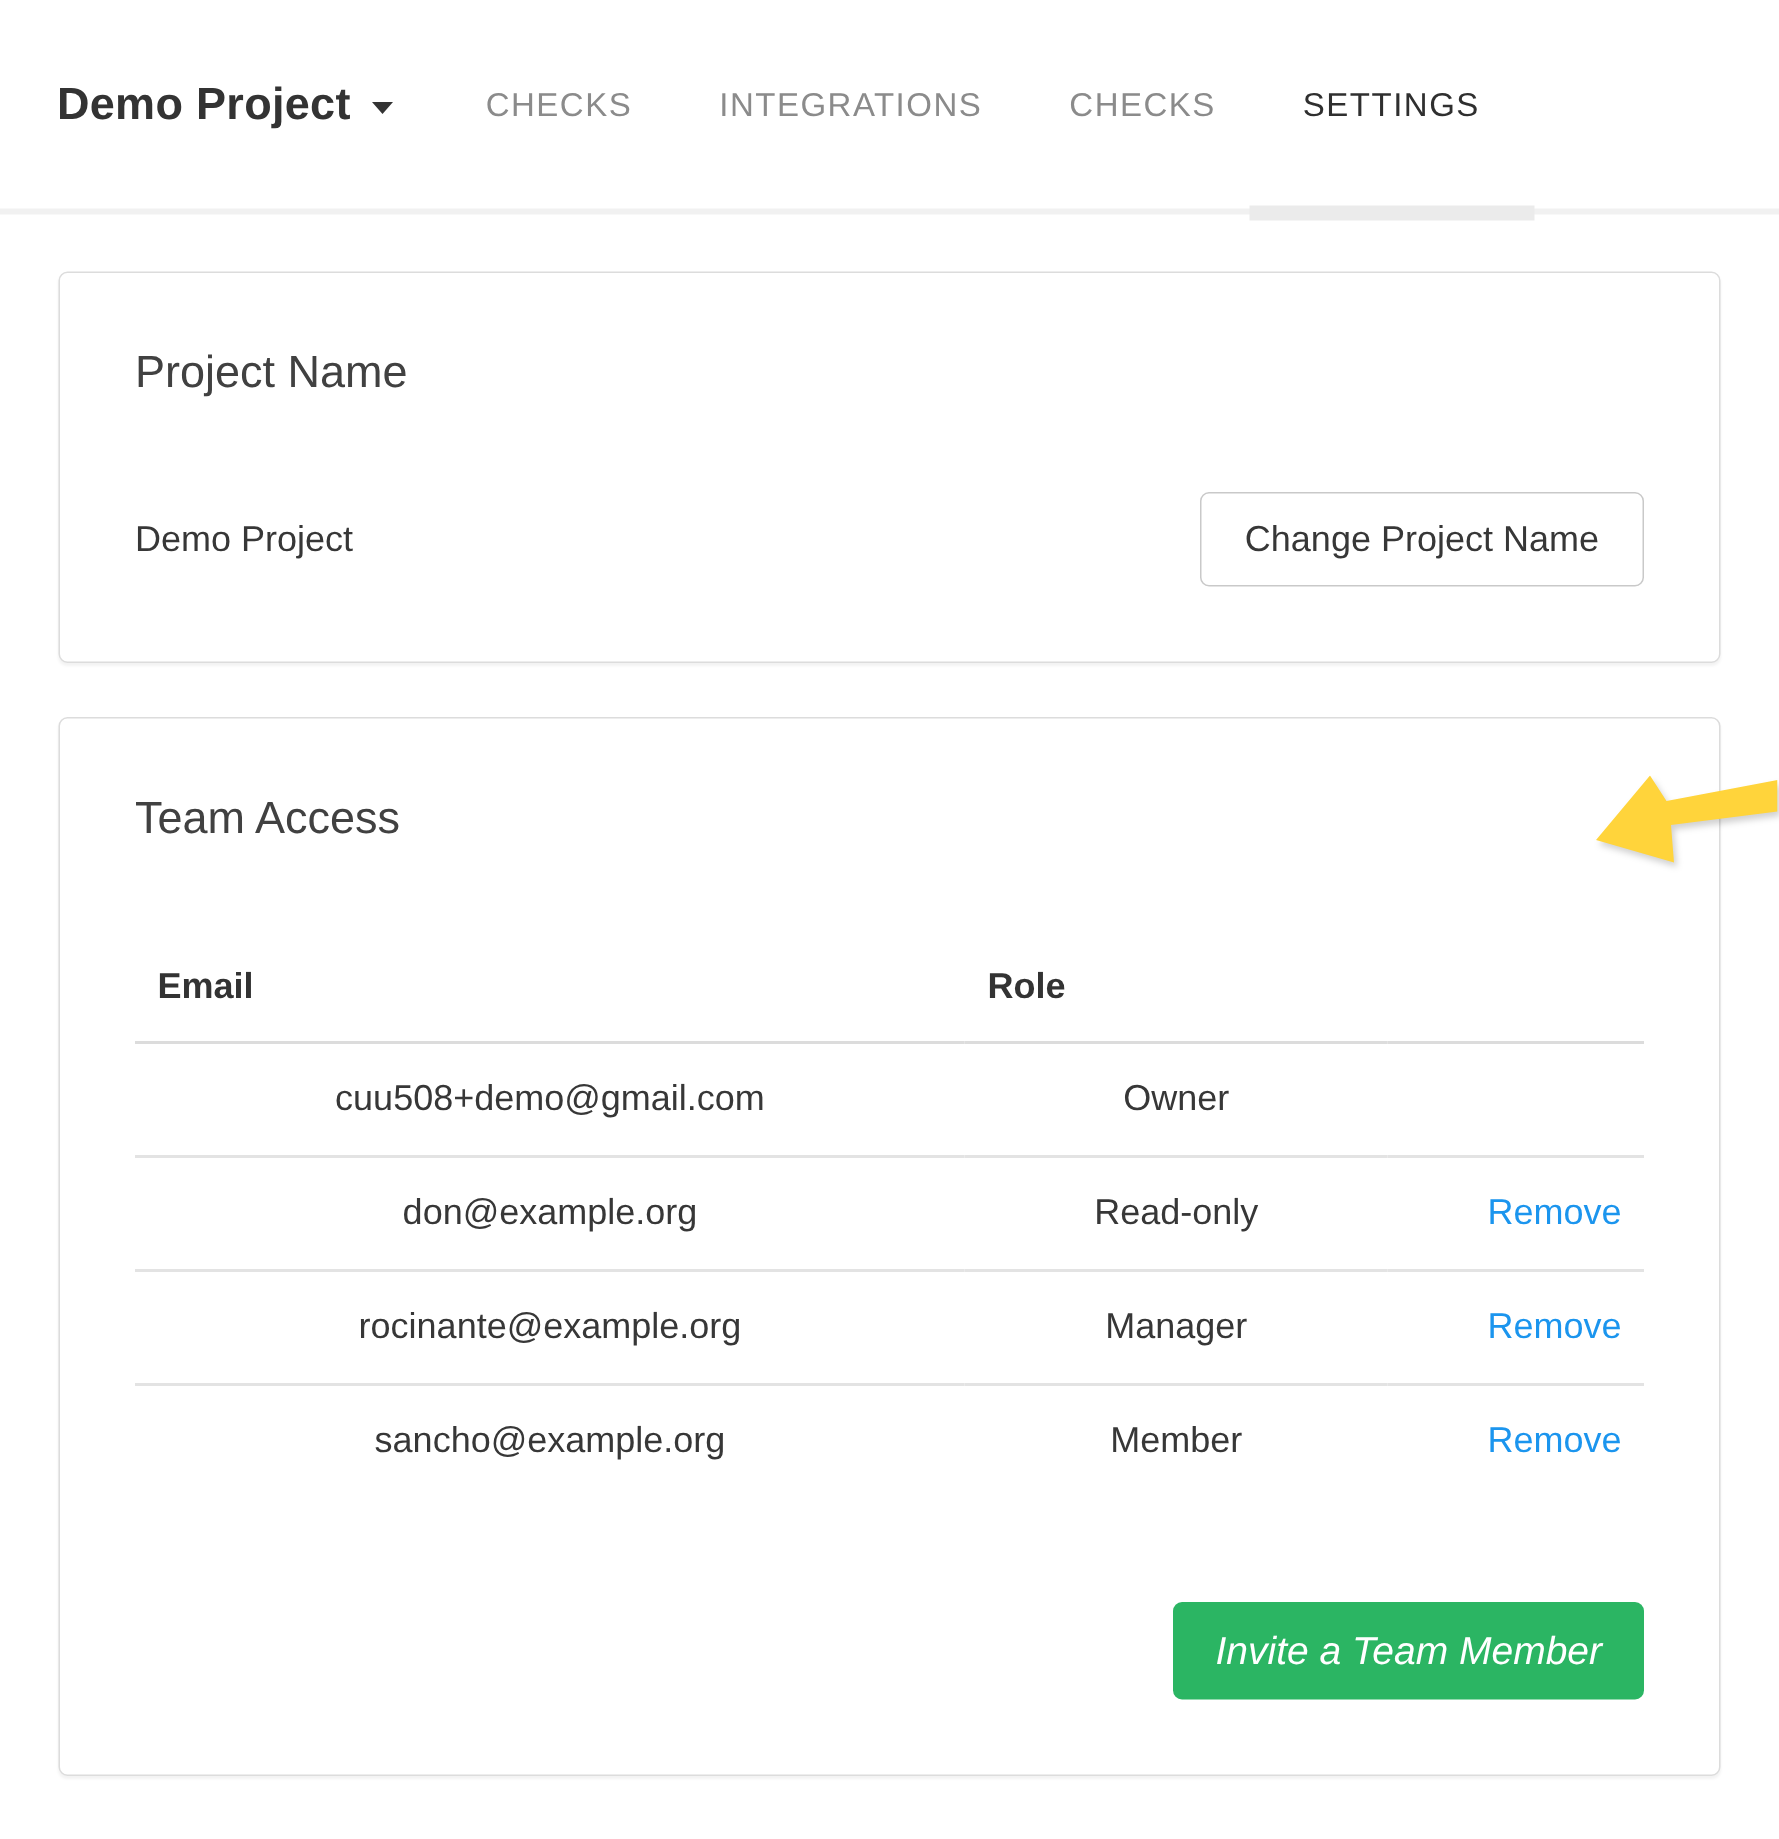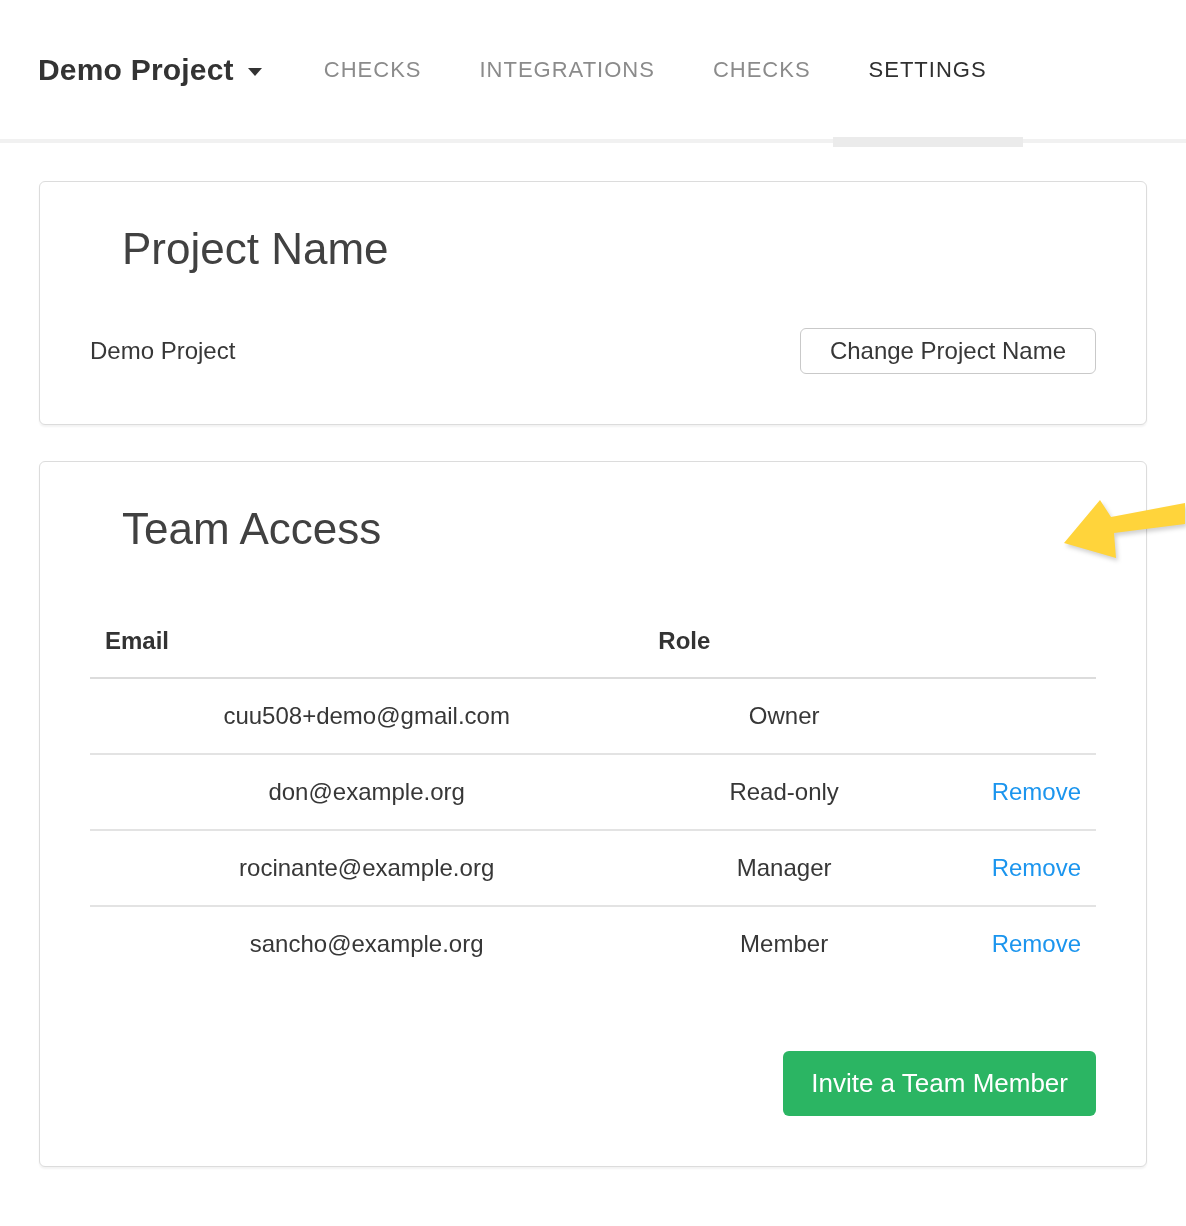--- a/index.html
+++ b/index.html
@@ -73,36 +73,35 @@
     position: relative;
     background: #ffffff;
     border: 1px solid #dcdcdc;
     border-radius: 6px;
     box-shadow: 0 2px 2px rgba(0,0,0,0.05);
     padding: 46px 50px 50px 50px;
   }
   .card-project { margin-top: 38px; }
   .card-team { margin-top: 36px; }
   .card h1 {
-    font-size: 44px;
+    font-size: 30px;
     font-weight: normal;
     color: #414141;
     line-height: 41px;
-    margin-left: 32px;
   }
   .card-row {
     margin-top: 59px;
     display: flex;
     justify-content: space-between;
     align-items: center;
   }
   .current-name { font-size: 24px; color: #373737; }
 
   .btn-outline {
-    height: 46px;
+    height: 63px;
     padding: 0 29px;
     background: #ffffff;
     border: 1px solid #c9c9c9;
     border-radius: 6px;
     font-family: inherit;
     font-size: 24px;
     color: #373737;
     cursor: pointer;
   }
 
@@ -159,20 +158,21 @@
   .btn-green {
     height: 65px;
     padding: 0 28px;
     background: #2bb563;
     border: none;
     border-radius: 6px;
     font-family: inherit;
     font-size: 26px;
     color: #ffffff;
     cursor: pointer;
+    font-style: italic;
   }
 </style>
 </head>
 <body>
 
 <header>
   <div class="brand">
     <span class="brand-label">Demo Project</span>
     <span class="caret"></span>
   </div>

